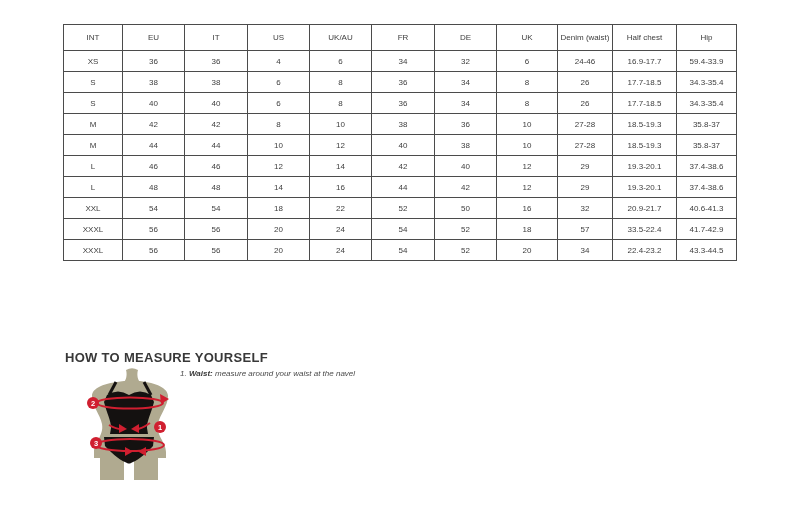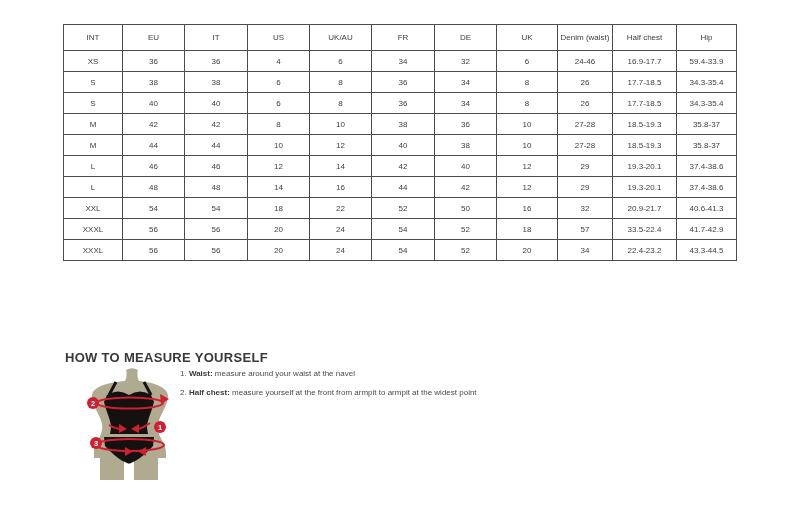--- a/index.html
+++ b/index.html
@@ -44,20 +44,21 @@
   }
   .figure-wrap {
     position:absolute;
     left:76px; top:366px;
     width:108px; height:114px;
   }
   .steps {
     position:absolute;
     left:180px; top:369px;
     width:420px;
+    font-style:italic;
   }
   .step {
     font-size:8px;
     line-height:9px;
     margin-bottom:10px;
     color:#4a4a4a;
   }
   .step b { color:#3a3a3a; }
   .badge-num {
     font-size:7.5px;
@@ -276,14 +277,13 @@
     </g>
     <g>
       <circle cx="20" cy="77" r="6" fill="#d01f30"></circle>
       <text class="badge-num" x="20" y="79.8">3</text>
     </g>
   </svg>
 </div>
 
 <div class="steps">
   <div class="step"><span>1.</span> <b>Waist:</b><span> measure around your waist at the navel</span></div>
-  <div class="step"><span>2.</span> <b>Half chest:</b><span> measure yourself at the front from armpit to armpit at the widest point</span></div>
 </div>
 
 </body></html>

